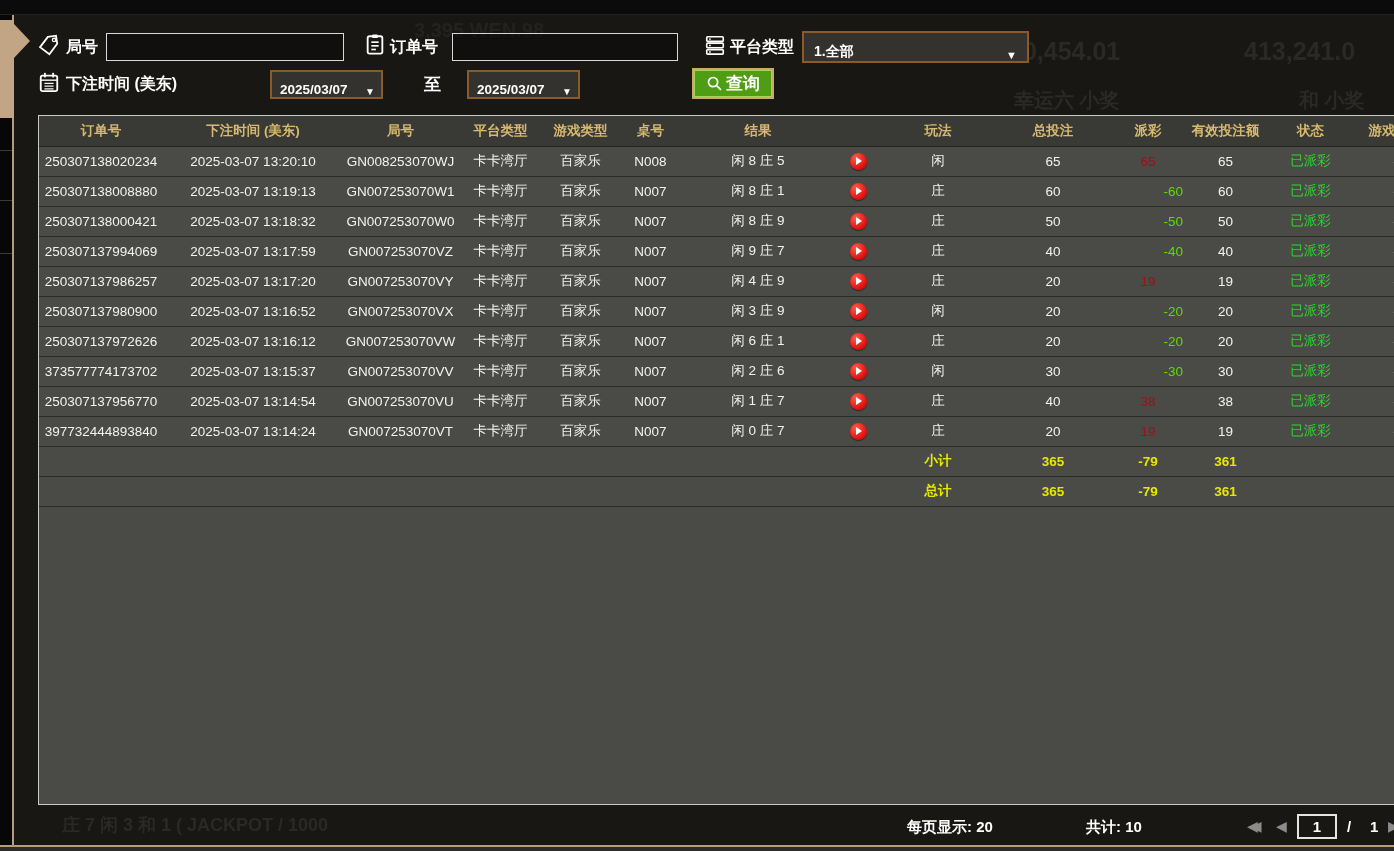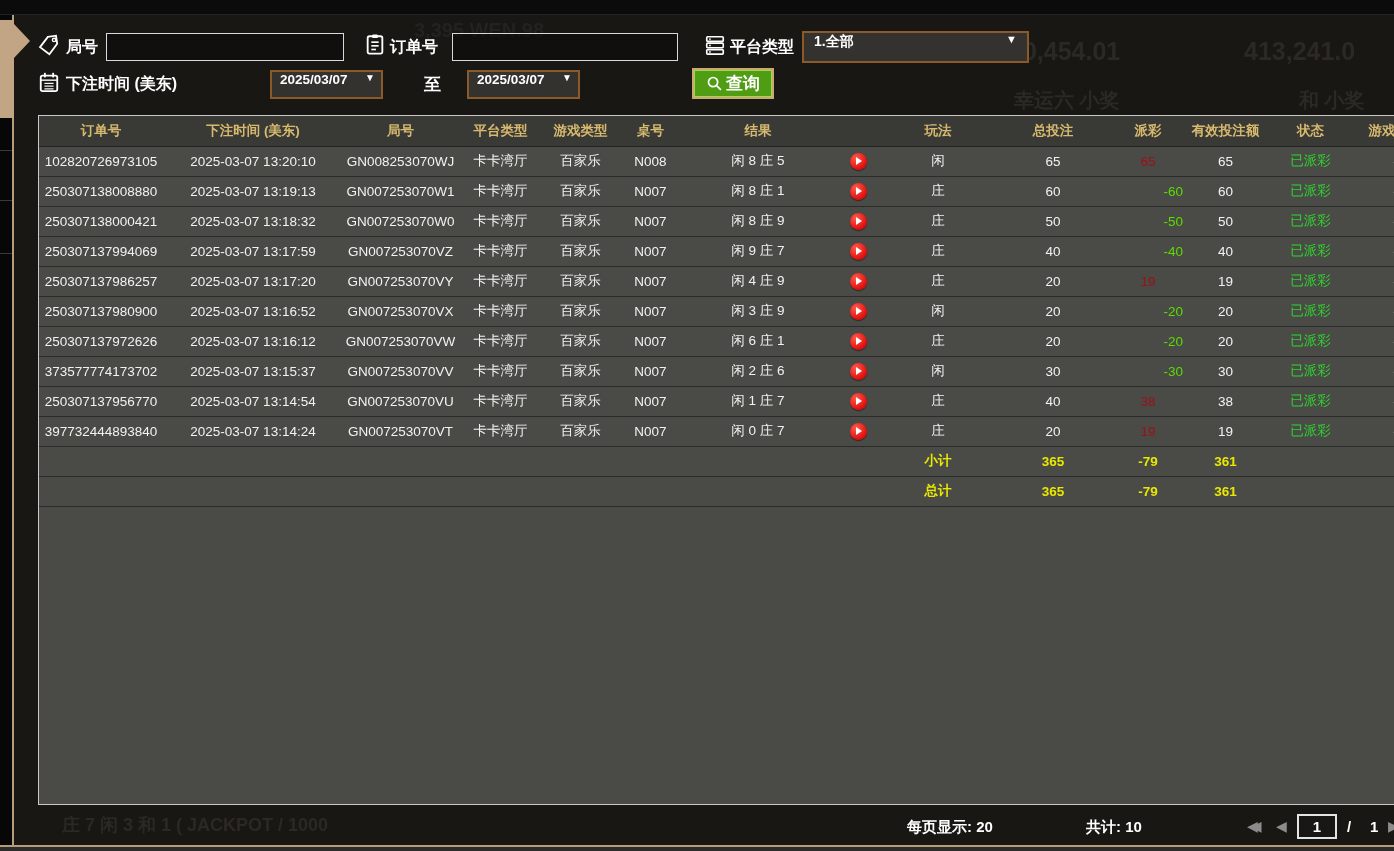--- a/index.html
+++ b/index.html
@@ -21,21 +21,21 @@
   .bottom-edge { position:absolute; left:0; top:847px; width:1394px; height:4px; background:#2e2c2a; }
 
   .ghost { position:absolute; color:#2b2926; font-weight:bold; white-space:nowrap; pointer-events:none; }
 
   
   .flabel { position:absolute; color:#ffffff; font-weight:bold; font-size:16px; white-space:nowrap; }
   .ficon { position:absolute; width:22px; height:22px; }
   .tinput { position:absolute; height:28px; background:rgba(10,10,10,0.55); border:1px solid #d9d9d9;
     color:#fff; font-size:14px; padding:0 6px; outline:none; }
   .dropdown { position:absolute; background:#34322f; border:2px solid #8a5a28; color:#fff;
-    display:flex; align-items:flex-start; cursor:pointer; }
+    display:flex; align-items:flex-end; cursor:pointer; }
   .dropdown .dd-text { flex:1; font-size:14px; font-weight:bold; padding-left:10px; white-space:nowrap; }
   .dropdown .dd-caret { font-size:11px; color:#fff; padding-right:10px; }
   .query-btn { position:absolute; left:678px; top:53px; width:82px; height:31px; background:#4f9d12;
     border:2px solid #c9aa6a; box-shadow:inset 0 0 0 1px #a5d45c; color:#fff; font-size:17px; font-weight:bold;
     display:flex; align-items:center; justify-content:center; gap:3px; cursor:pointer; }
 
   
   .table-wrap { position:absolute; left:24px; top:100px; width:1358px; height:690px;
     background:#4a4a47; border:1px solid #c9c9c9; overflow:hidden; }
   table { border-collapse:collapse; table-layout:fixed; width:1399px; }
@@ -176,21 +176,21 @@
           <th>玩法</th>
           <th>总投注</th>
           <th>派彩</th>
           <th>有效投注额</th>
           <th>状态</th>
           <th>游戏编号</th>
         </tr>
       </thead>
       <tbody id="tbody">
           <tr>
-            <td class="c-order">102820726973105</td>
+            <td class="c-order">250307138020234</td>
             <td>2025-03-07 13:20:10</td>
             <td>GN008253070WJ</td>
             <td>卡卡湾厅</td>
             <td>百家乐</td>
             <td>N008</td>
             <td>闲 8 庄 5</td>
             <td><span class="play-btn">
                 <span class="tri"></span>
               </span></td>
             <td>闲</td>

